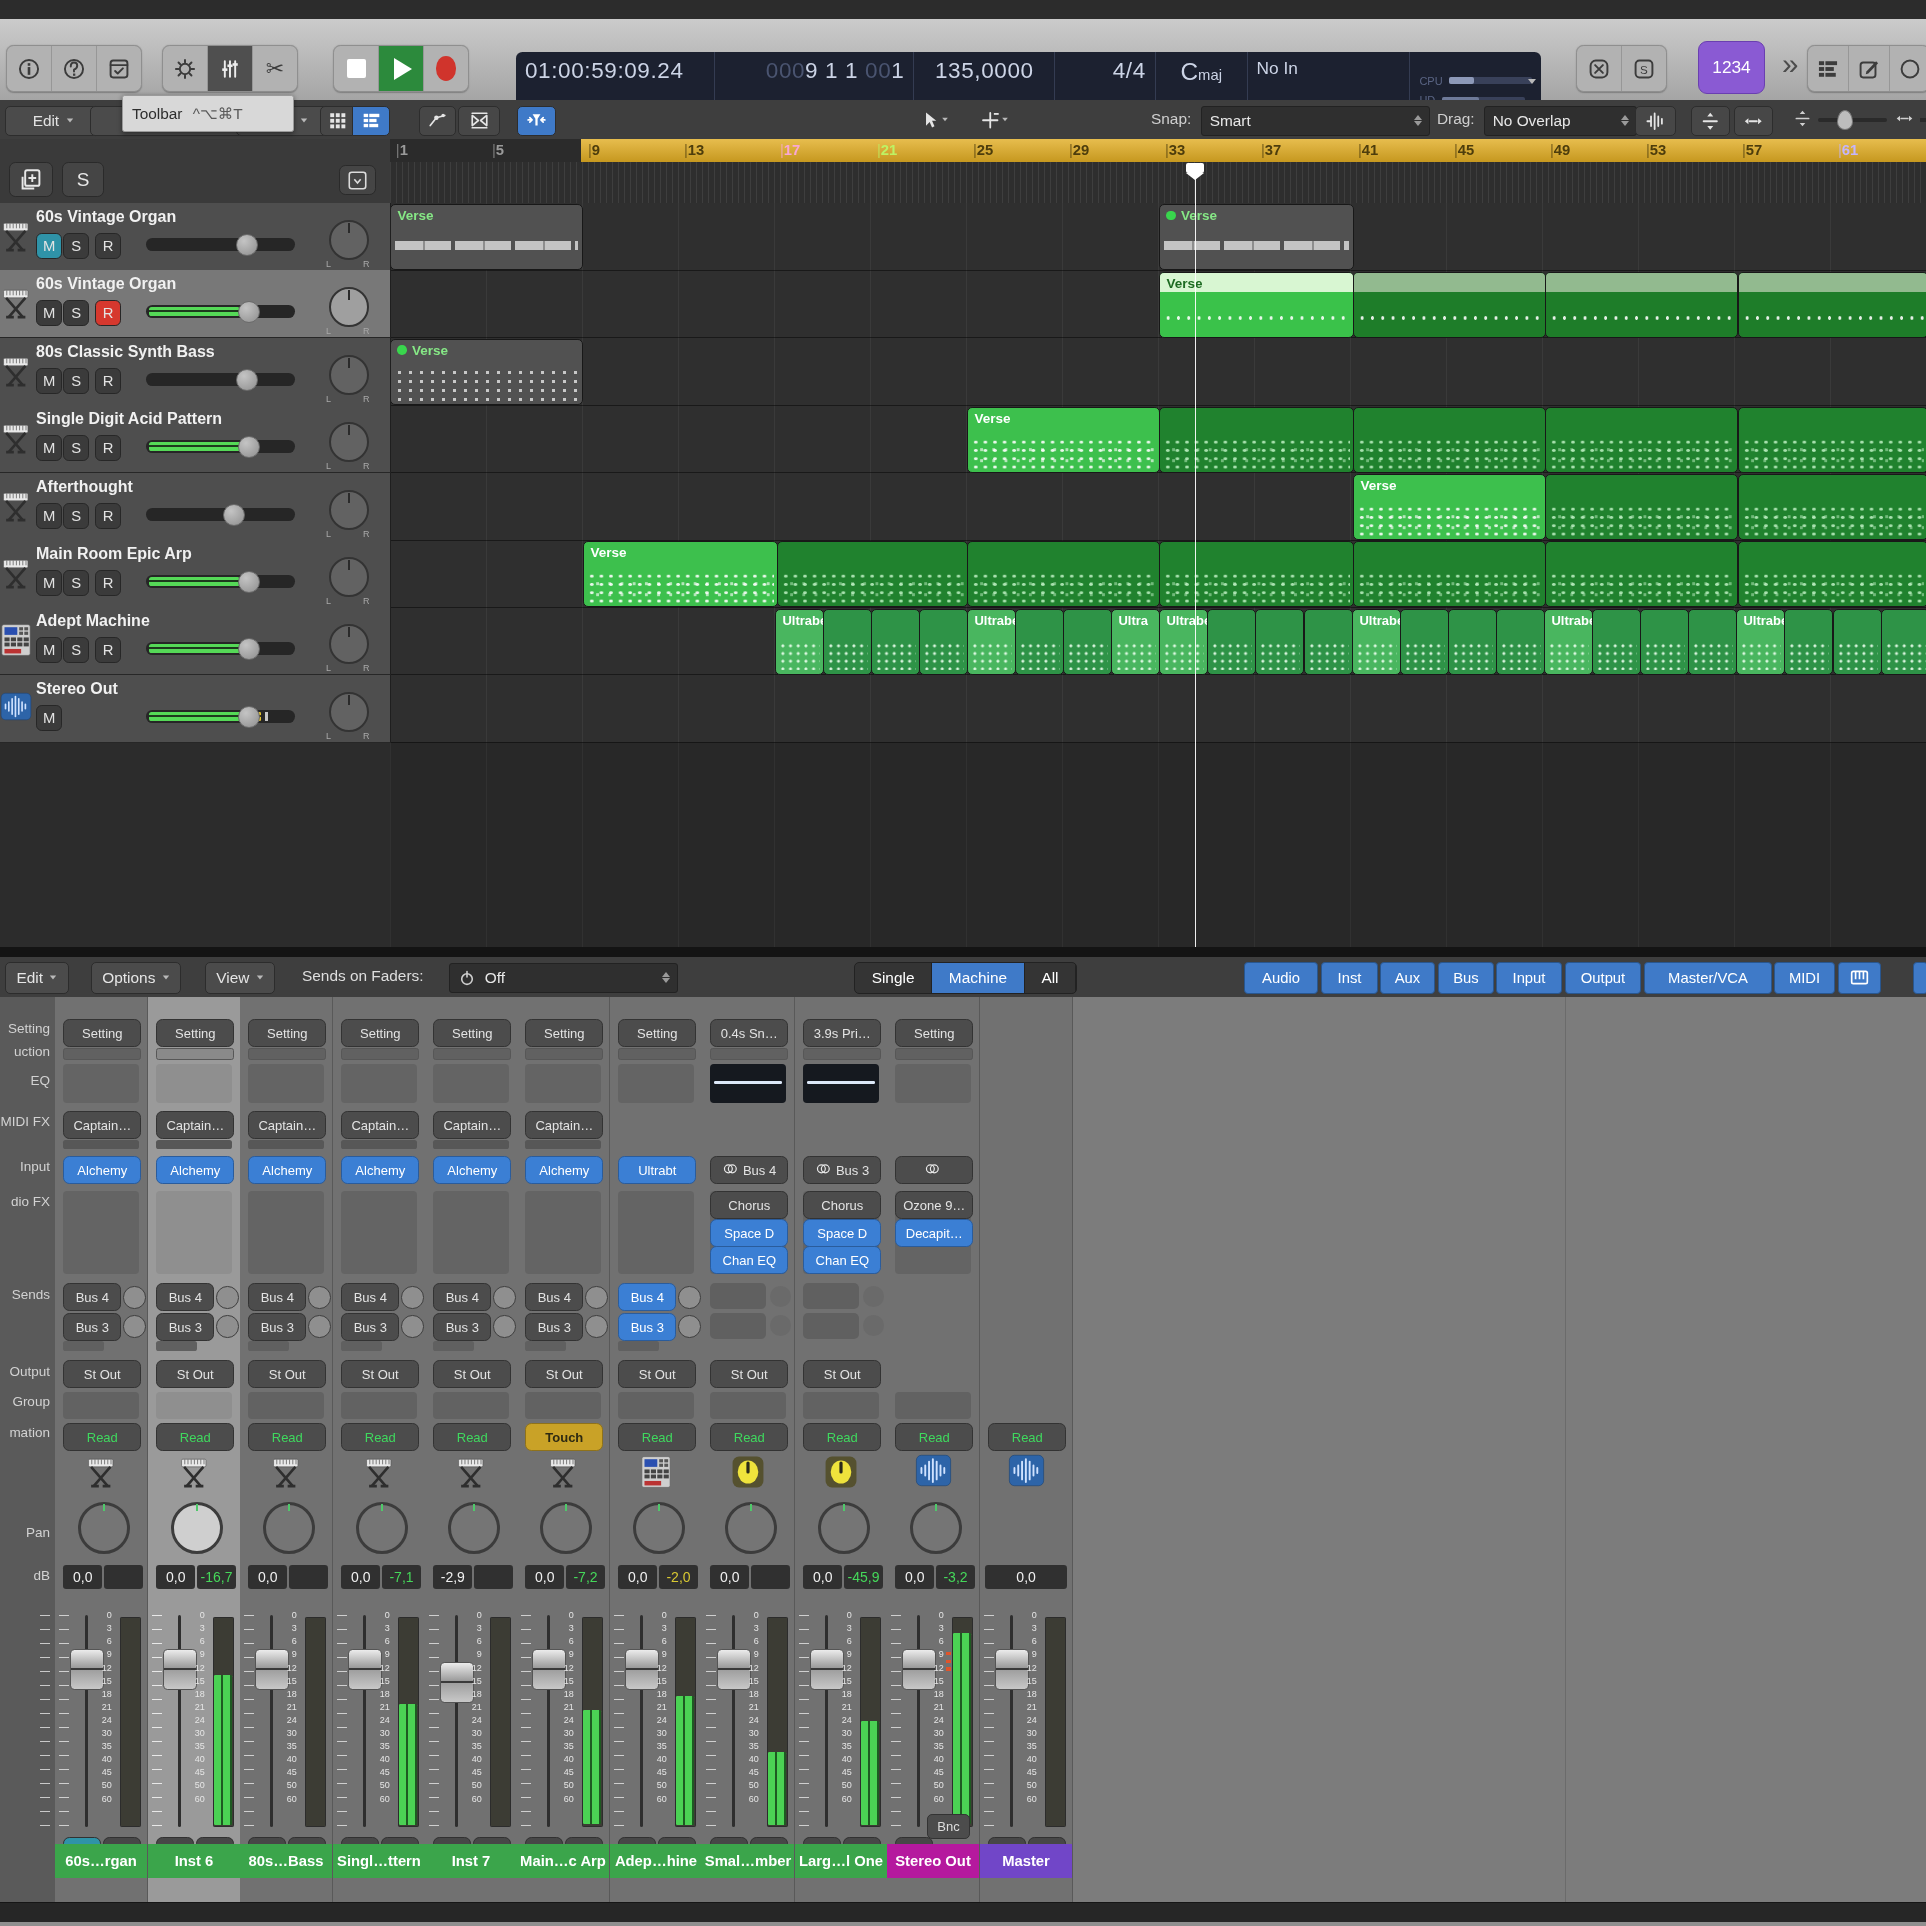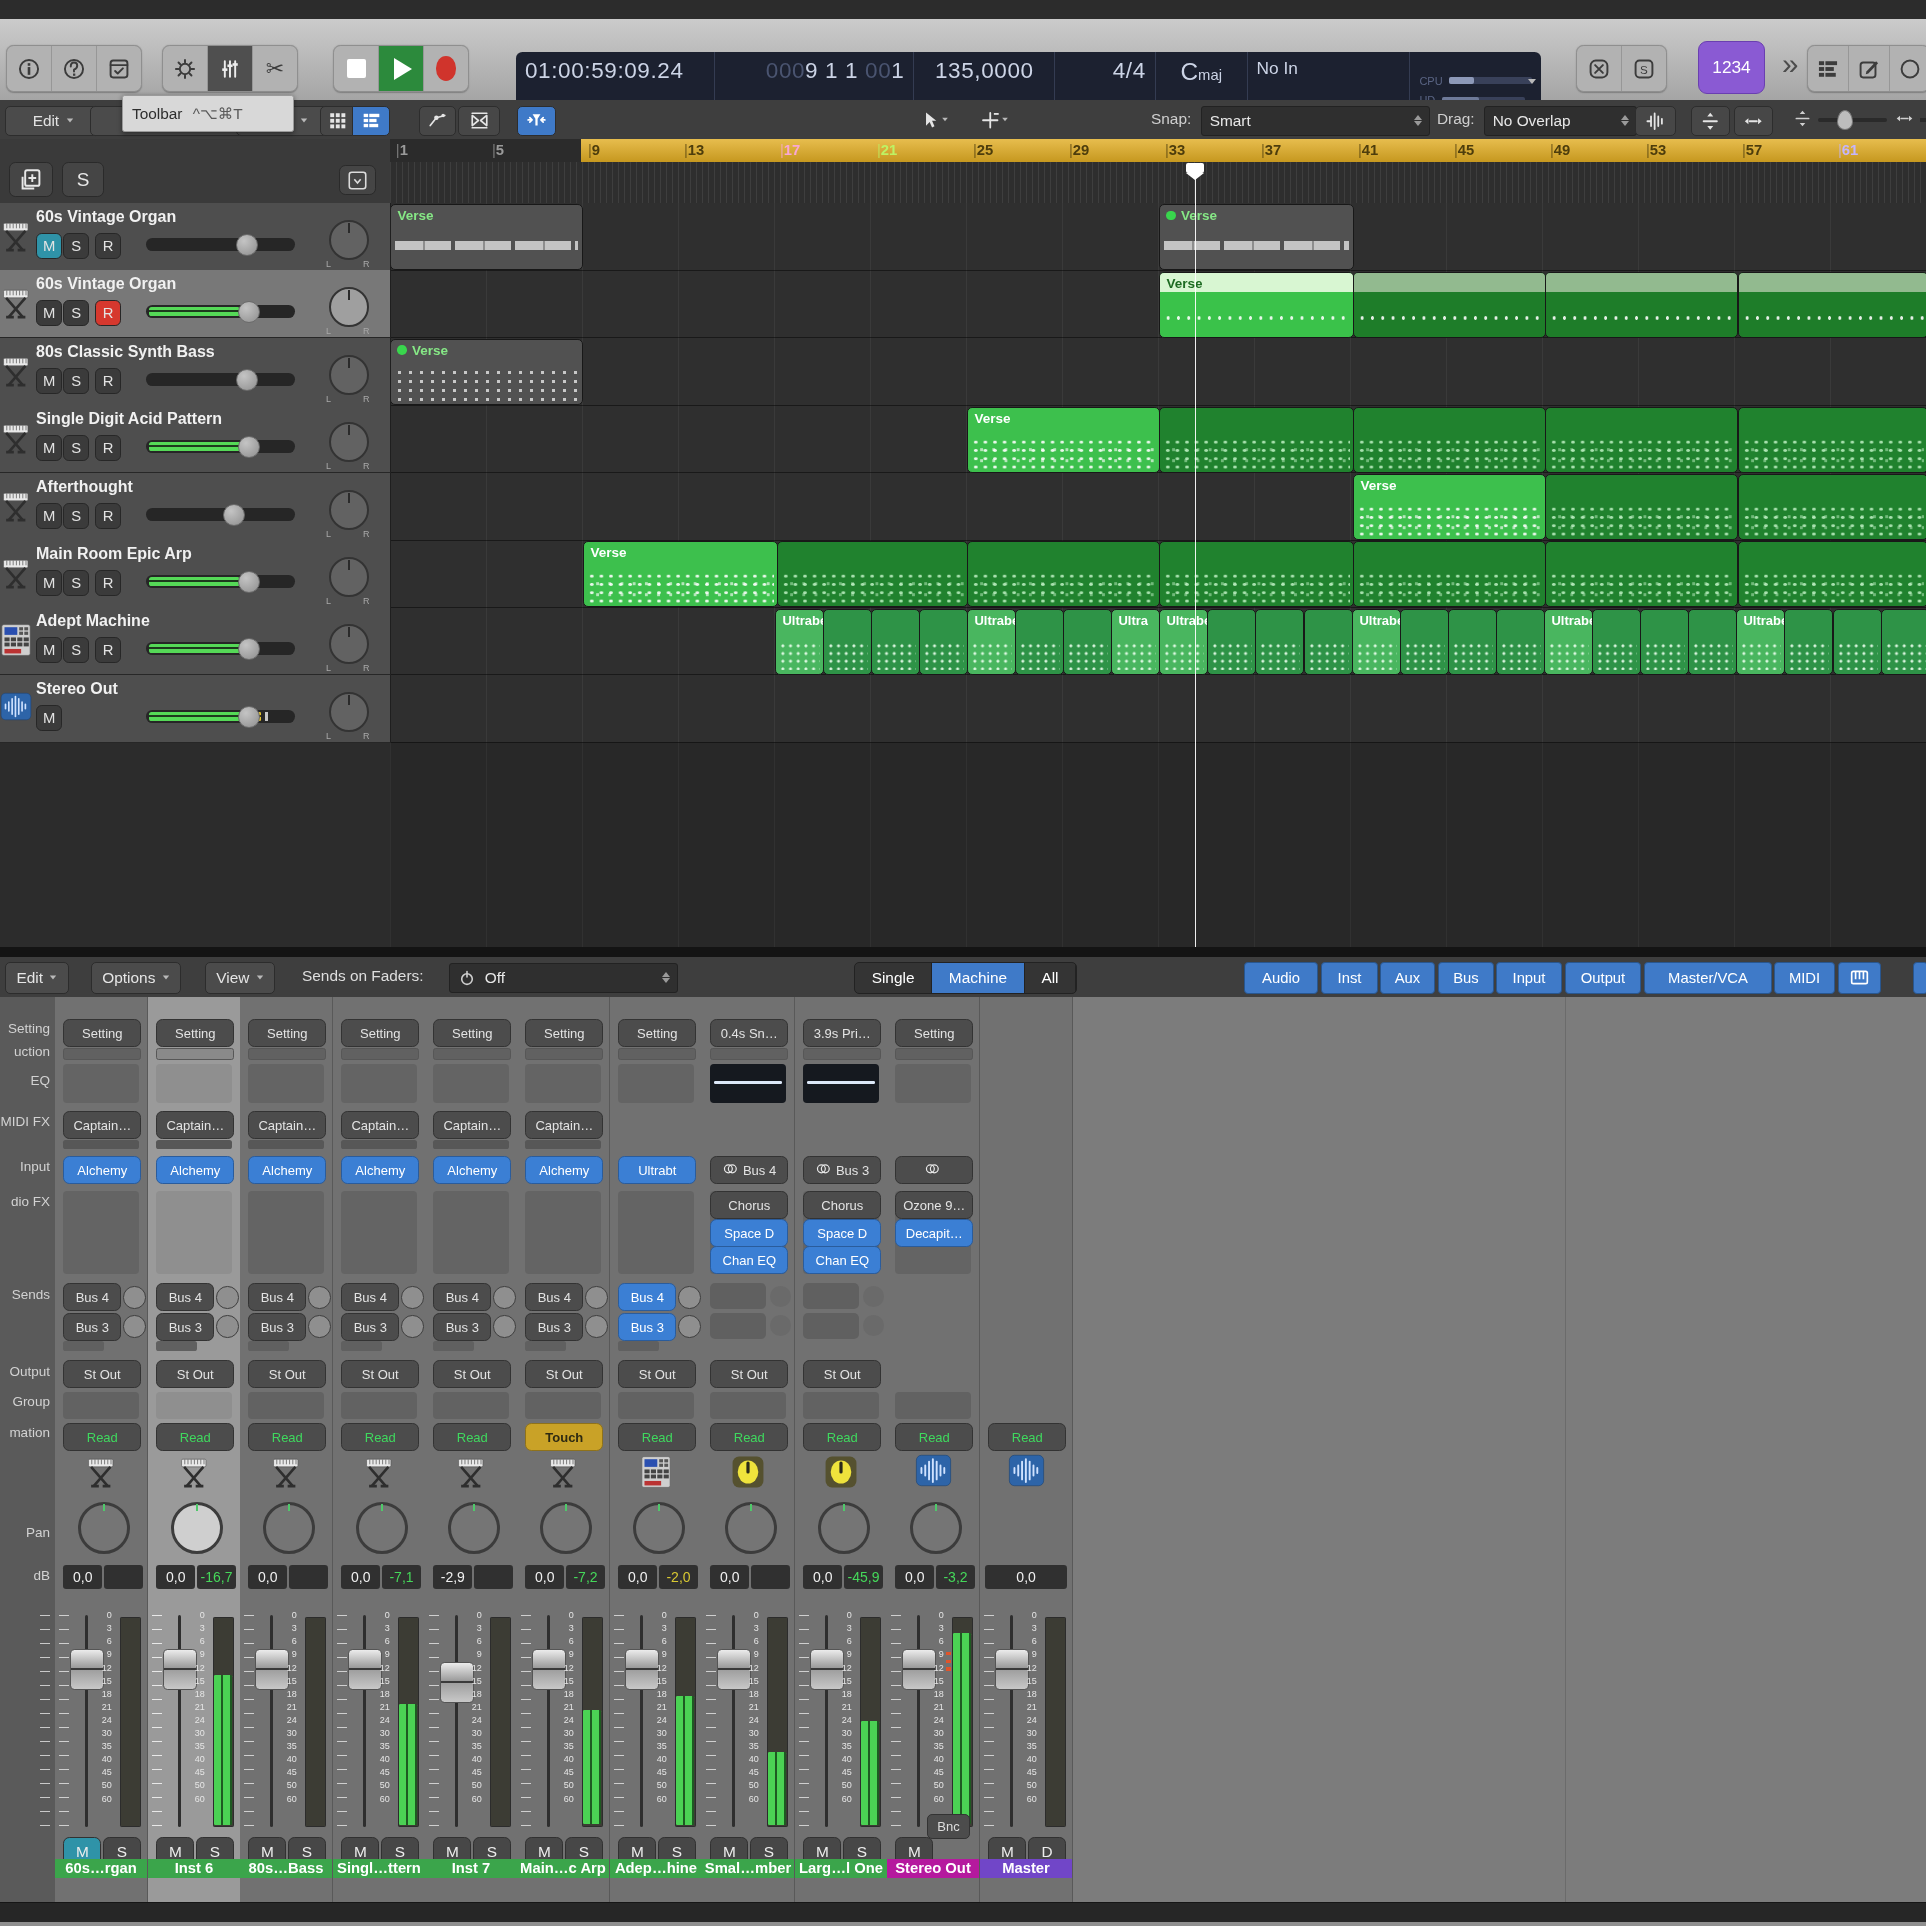--- a/index.html
+++ b/index.html
@@ -105,21 +105,21 @@
           color:#fff;font-size:14.8px;display:flex;align-items:center;justify-content:center}
   #mixer{left:0;top:997px;width:1926px;height:905px;background:#7c7c7c}
   #labelCol{position:absolute;left:0;top:0;width:55px;height:905px;background:#5a5a5a;border-right:1.3px solid #474747}
   .rowLab{position:absolute;right:5.1px;font-size:13.5px;color:#d2d2d2;white-space:nowrap}
   .strip{position:absolute;top:0;width:92px;height:905px;background:#717171;border-right:1.3px solid #595959}
   .strip.sel{background:#9a9a9a}
   .slotBtn{position:absolute;left:8.3px;width:76px;height:26px;background:#4c4c4c;border:1.3px solid #333;
            border-radius:6.4px;color:#e3e3e3;font-size:13px;display:flex;align-items:center;justify-content:center;
            white-space:nowrap;overflow:hidden}
   .slotBtn.blue{background:#3b7fd4;border-color:#2a5c9c;color:#fff}
-  .mixName{position:absolute;left:0;bottom:24.4px;width:92px;height:19px;color:#fff;font-size:14.8px;
+  .mixName{position:absolute;left:0;bottom:24.4px;width:92px;height:34px;color:#fff;font-size:14.8px;
            font-weight:bold;display:flex;align-items:center;justify-content:center;white-space:nowrap;overflow:hidden}
   .msBtn{position:absolute;width:36px;height:27px;border-radius:6.4px;background:#474747;border:1.3px solid #313131;
          color:#ededed;font-size:15.4px;display:flex;align-items:center;justify-content:center}
   .msBtn.teal{background:#2f93a8}
   .dbBox{position:absolute;height:24.4px;background:#303030;border-radius:3.2px;color:#f0f0f0;font-size:14px;
          display:flex;align-items:center;justify-content:center}
   .fscale{position:absolute;font-size:9px;color:#e6e6e6;width:16.7px;text-align:right}
   #bottomstrip{left:0;top:1902px;width:1926px;height:24.4px;background:#262626;border-top:1.3px solid #161616}
   #bottomline{left:0;top:1922px;width:1926px;height:3.9px;background:#8f8f8f}
 </style>

